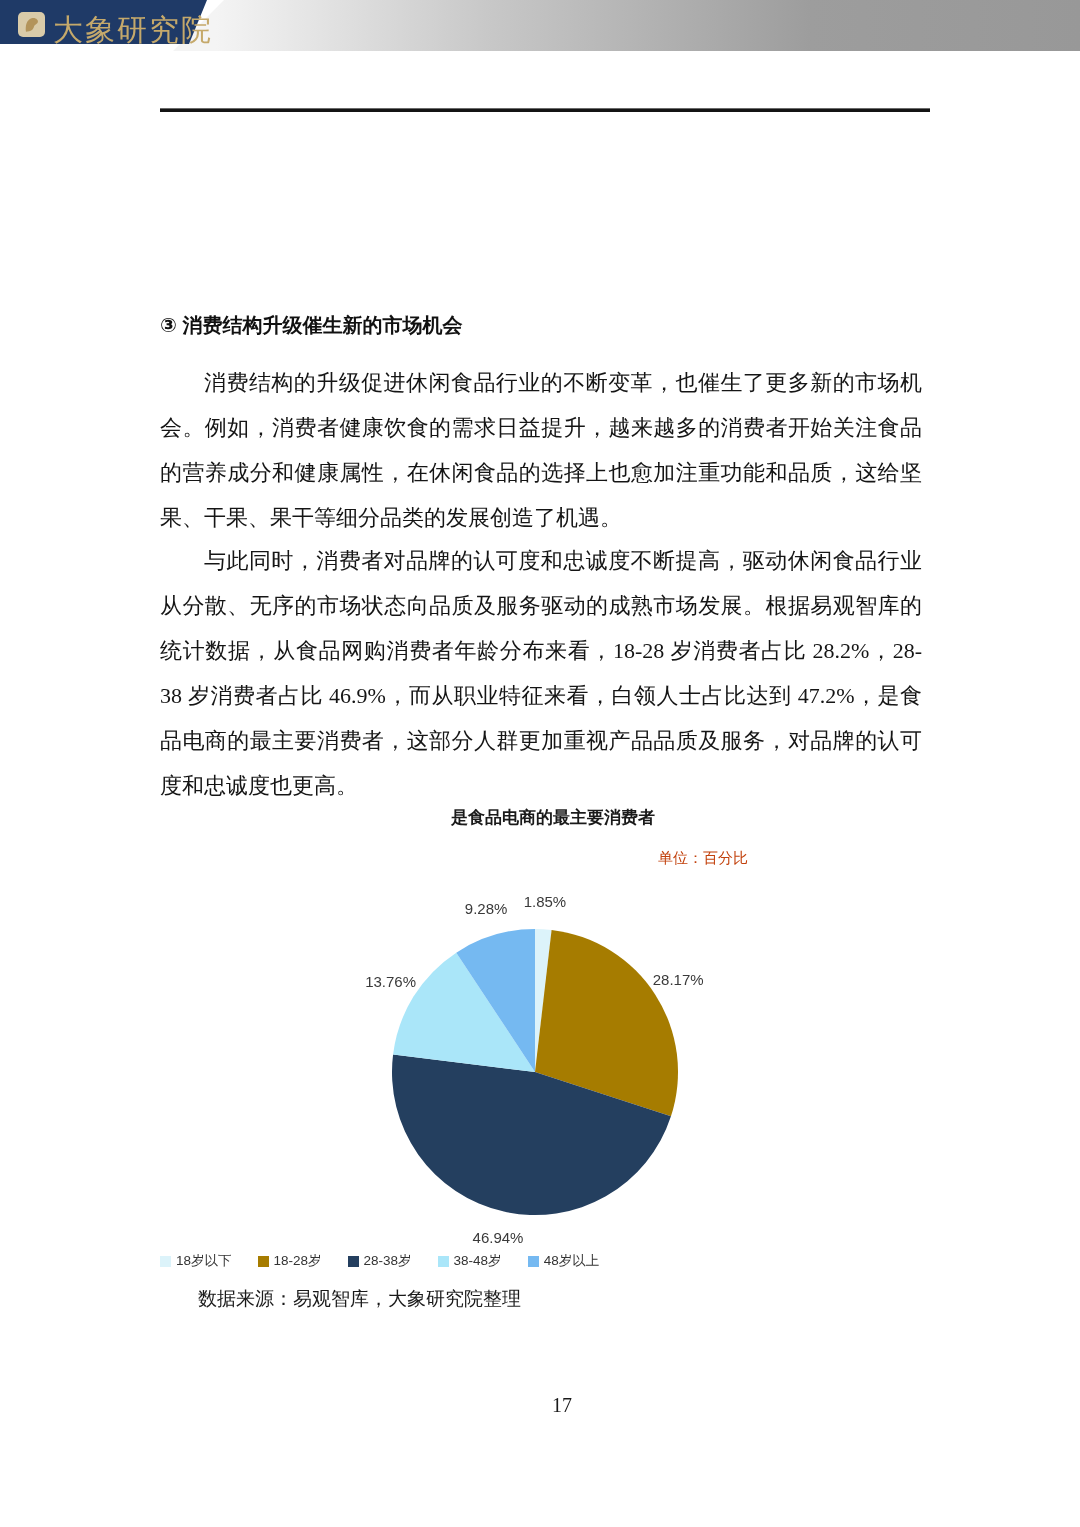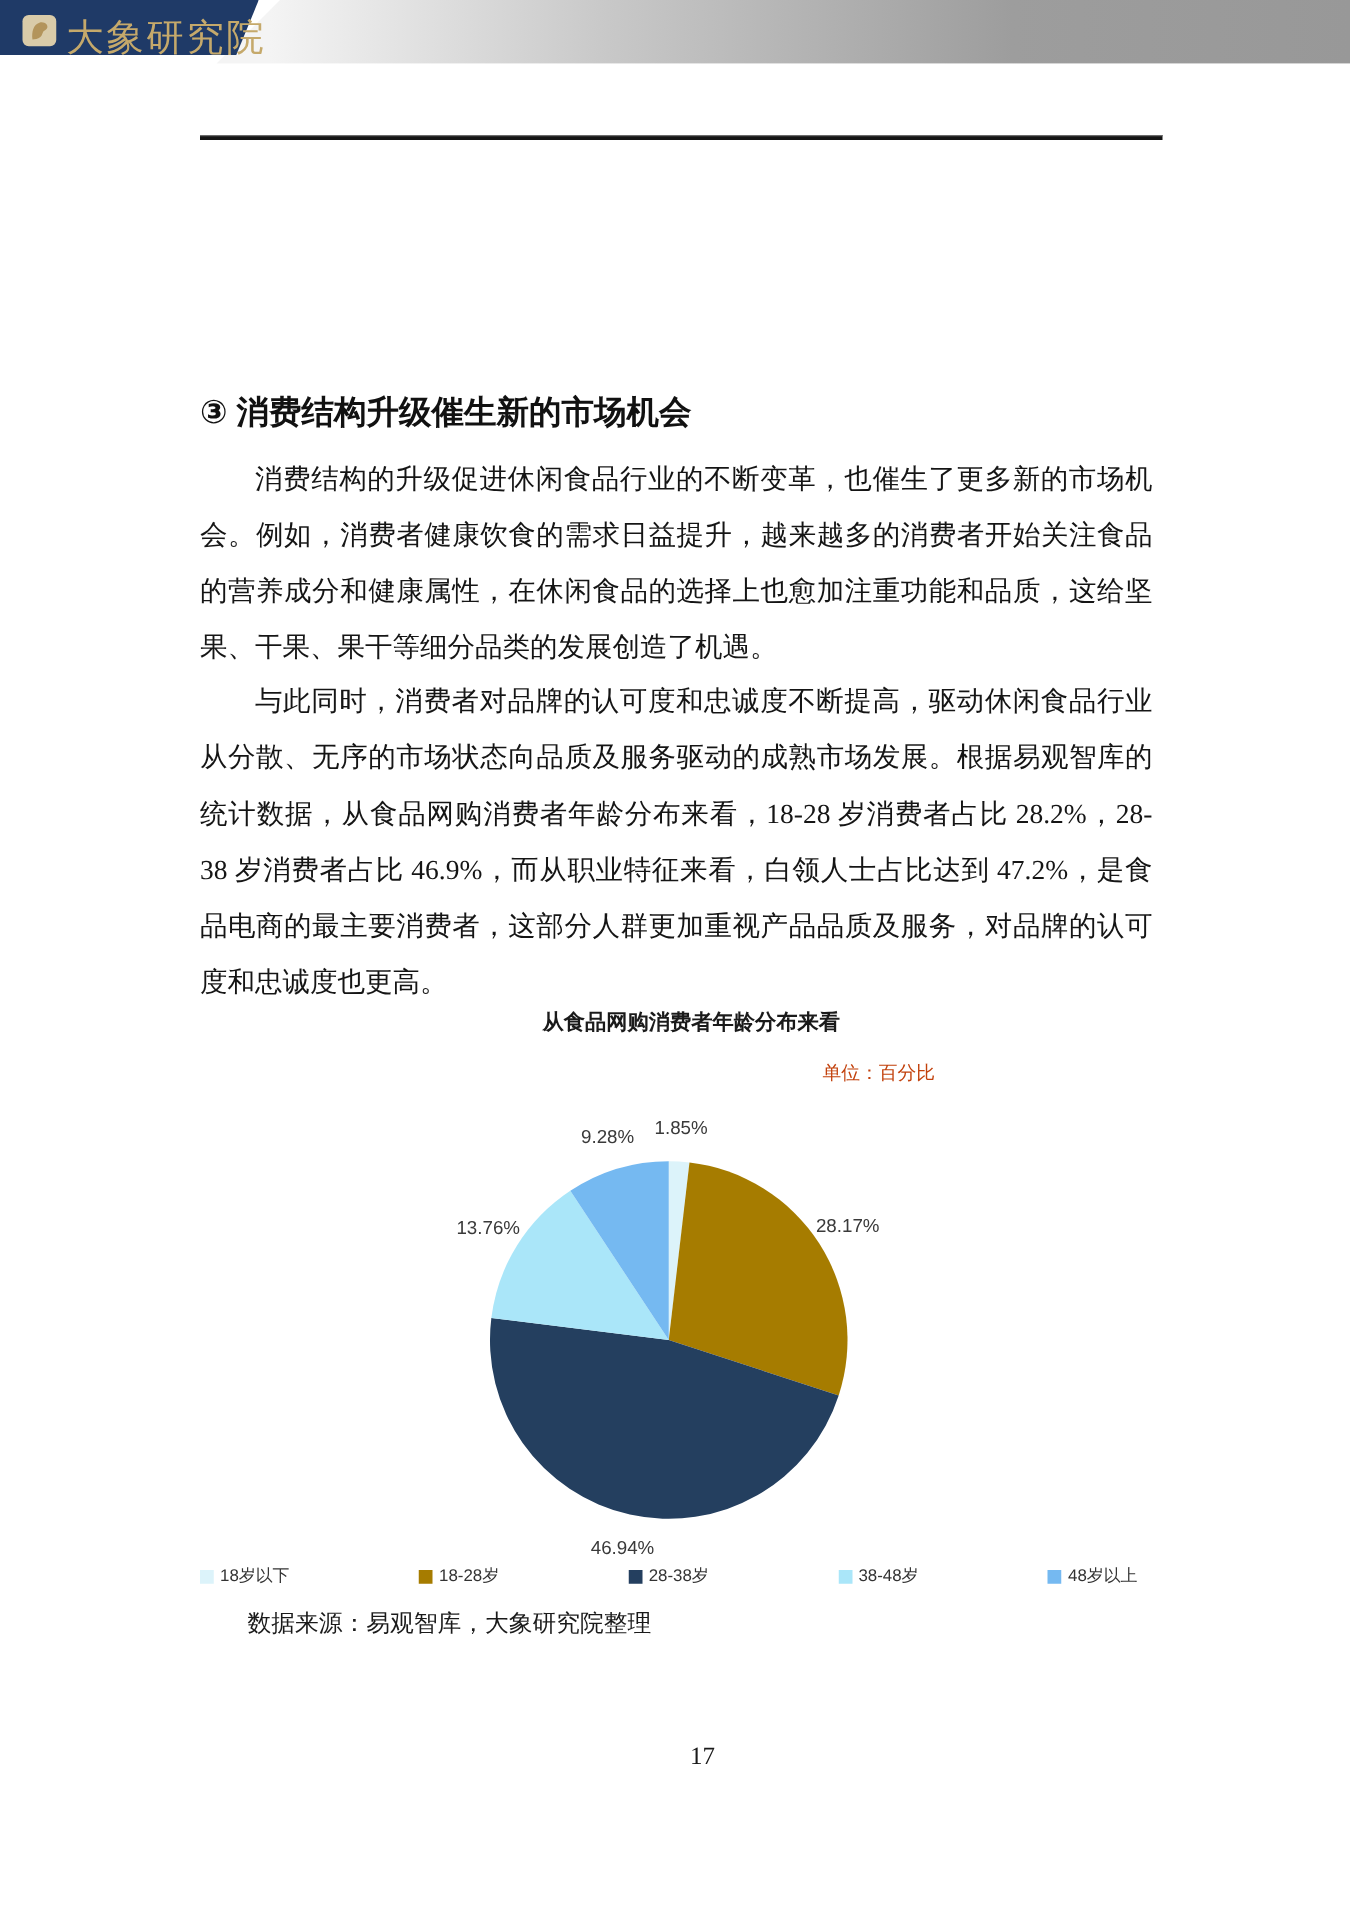--- a/index.html
+++ b/index.html
@@ -20,34 +20,34 @@
 
   .rule{position:absolute;left:160px;top:108px;width:770px;height:3px;background:#141414;
         border-top:1px solid #6a6a6a;}
 
   
   .para{position:absolute;left:160px;width:762px;font-size:22px;line-height:45px;
         text-align:justify;color:#151515;}
   .p1{top:123px;}
   .p2{top:360px;text-indent:2em;}
   .p3{top:538px;text-indent:2em;}
-  .heading{position:absolute;left:160px;top:312px;width:762px;font-size:26px;font-weight:bold;
+  .heading{position:absolute;left:160px;top:312px;width:762px;font-size:20px;font-weight:bold;
            font-family:"Liberation Sans","DejaVu Sans",sans-serif;color:#111;}
 
   
   .chart-title{position:absolute;left:160px;top:806px;width:786px;text-align:center;
                font-family:"Liberation Sans","DejaVu Sans",sans-serif;font-weight:bold;
                font-size:17px;color:#1a1a1a;}
   .chart-unit{position:absolute;left:658px;top:849px;
               font-family:"Liberation Sans","DejaVu Sans",sans-serif;font-size:15px;color:#c2410c;}
   .pie-svg{position:absolute;left:320px;top:870px;width:440px;height:380px;}
   .pie-svg text{font-family:"Liberation Sans","DejaVu Sans",sans-serif;font-size:15px;fill:#3a3a3a;}
 
   .legend{position:absolute;left:160px;top:1252px;width:750px;height:18px;
-          display:flex;justify-content:space-between;align-items:center;
+          display:flex;justify-content:flex-start;align-items:center;gap:26px;
           font-family:"Liberation Sans","DejaVu Sans",sans-serif;font-size:13.5px;color:#333;}
   .legend-item{display:flex;align-items:center;gap:5px;white-space:nowrap;}
   .swatch{width:11px;height:11px;display:inline-block;}
 
   .source{position:absolute;left:198px;top:1286px;font-size:19px;color:#1a1a1a;}
   .pagenum{position:absolute;left:0;top:1394px;width:1080px;text-align:center;
            font-size:20px;color:#1a1a1a;margin-left:22px;}
 </style>
 </head>
 <body>
@@ -62,21 +62,21 @@
     </svg>
   </div>
   <div class="brand">大象研究院</div>
 
   <div class="rule"></div>
 
   <div class="heading">③ 消费结构升级催生新的市场机会</div>
   <div class="para p2">消费结构的升级促进休闲食品行业的不断变革，也催生了更多新的市场机会。例如，消费者健康饮食的需求日益提升，越来越多的消费者开始关注食品的营养成分和健康属性，在休闲食品的选择上也愈加注重功能和品质，这给坚果、干果、果干等细分品类的发展创造了机遇。</div>
   <div class="para p3">与此同时，消费者对品牌的认可度和忠诚度不断提高，驱动休闲食品行业从分散、无序的市场状态向品质及服务驱动的成熟市场发展。根据易观智库的统计数据，从食品网购消费者年龄分布来看，18-28 岁消费者占比 28.2%，28-38 岁消费者占比 46.9%，而从职业特征来看，白领人士占比达到 47.2%，是食品电商的最主要消费者，这部分人群更加重视产品品质及服务，对品牌的认可度和忠诚度也更高。</div>
 
-  <div class="chart-title">从食品网购消费者年龄分布来看</div>
+  <div class="chart-title">是食品电商的最主要消费者</div>
   <div class="chart-unit">单位：百分比</div>
   <svg id="pie" class="pie-svg" viewBox="320 870 440 380">
       <path d="M535,1072 L535.00,929.00 A143,143 0 0 1 551.58,929.96 Z" fill="#DCF3FA"></path>
       <text x="544.9" y="907.3" text-anchor="middle">1.85%</text>
       <path d="M535,1072 L551.58,929.96 A143,143 0 0 1 670.95,1116.36 Z" fill="#A67C00"></path>
       <text x="678.2" y="985.3" text-anchor="middle">28.17%</text>
       <path d="M535,1072 L670.95,1116.36 A143,143 0 0 1 393.08,1054.43 Z" fill="#243F5F"></path>
       <text x="498.0" y="1242.9" text-anchor="middle">46.94%</text>
       <path d="M535,1072 L393.08,1054.43 A143,143 0 0 1 456.26,952.63 Z" fill="#AAE6F9"></path>
       <text x="390.6" y="987.4" text-anchor="middle">13.76%</text>

